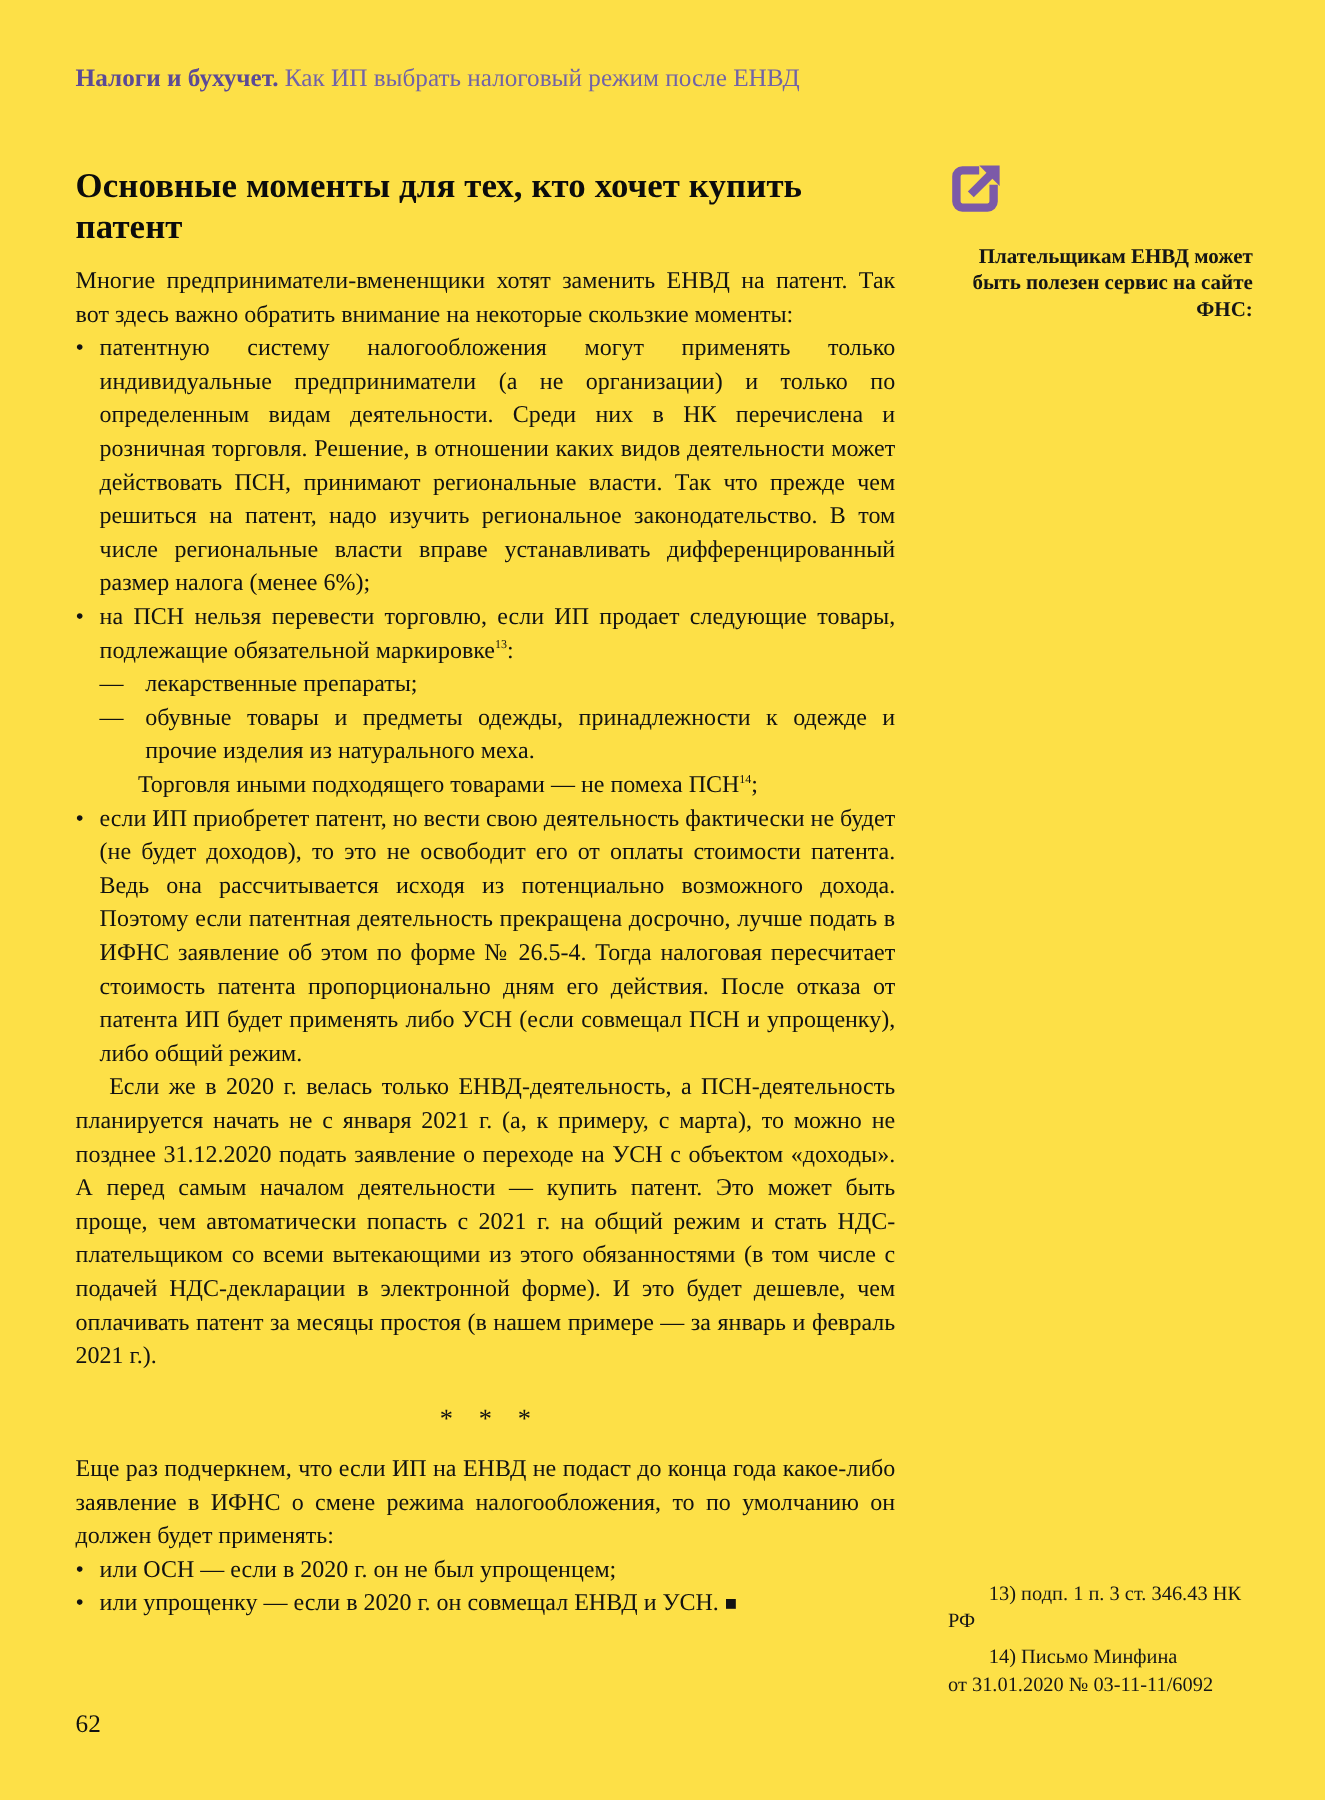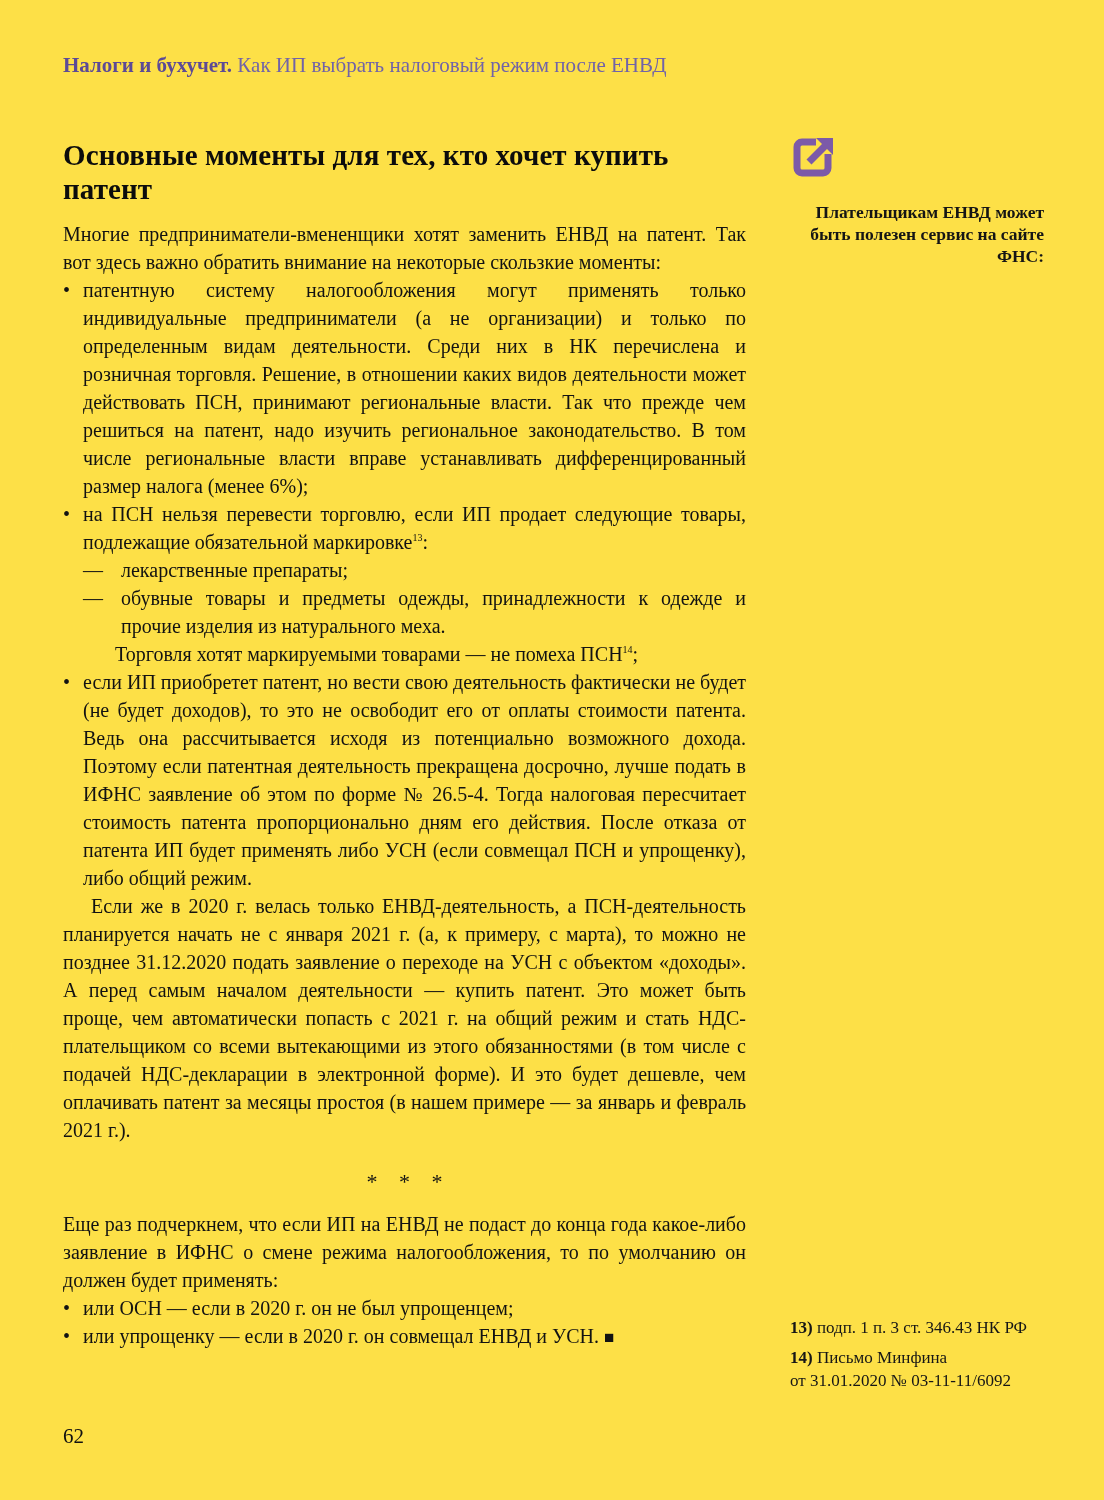--- a/index.html
+++ b/index.html
@@ -51,21 +51,21 @@
   .ext-icon{display:block;color:var(--icon-purple);margin:0 0 16px 0;}
   .sb-title{
     margin:0 0 10px 0;
     font-weight:bold;font-size:17.5px;line-height:22px;color:#151515;text-align:right;
   }
   .sb-linkline{margin:0;font-size:18px;line-height:23px;color:#1b1b1b;}
   .sb-linkline a{color:var(--link-purple);text-decoration:none;cursor:pointer;}
   
   .footnotes{position:absolute;left:790px;top:1316px;width:262px;}
   .fn{margin:0 0 7px 0;font-size:17px;line-height:23px;color:#161616;}
-  .fn b{font-weight:bold;}
+  .fn b{font-weight:normal;margin-left:34px;}
   
   .pagenum{position:absolute;left:63px;top:1424px;font-size:21px;color:#111;}
 </style>
 </head>
 <body>
 
 <div class="page">
 
   <div class="hdr">
     <span class="brand">Налоги и бухучет.</span>
@@ -90,21 +90,21 @@
     <div class="drow">
       <span class="dmark">—</span>
       <div class="dtext">лекарственные препараты;</div>
     </div>
 
     <div class="drow">
       <span class="dmark">—</span>
       <div class="dtext">обувные товары и предметы одежды, принадлежности к одежде и прочие изделия из натурального меха.</div>
     </div>
 
-    <p class="para note"><span>Торговля хотят маркируемыми товарами — не помеха ПСН</span><sup class="fnref">14</sup><span>;</span></p>
+    <p class="para note"><span>Торговля иными подходящего товарами — не помеха ПСН</span><sup class="fnref">14</sup><span>;</span></p>
 
     <div class="brow">
       <span class="bmark">•</span>
       <div class="btext">если ИП приобретет патент, но вести свою деятельность фактически не будет (не будет доходов), то это не освободит его от оплаты стоимости патента. Ведь она рассчитывается исходя из потенциально возможного дохода. Поэтому если патентная деятельность прекращена досрочно, лучше подать в ИФНС заявление об этом по форме № 26.5-4. Тогда налоговая пересчитает стоимость патента пропорционально дням его действия. После отказа от патента ИП будет применять либо УСН (если совмещал ПСН и упрощенку), либо общий режим.</div>
     </div>
 
     <p class="para p-indent">Если же в 2020 г. велась только ЕНВД-деятельность, а ПСН-деятельность планируется начать не с января 2021 г. (а, к примеру, с марта), то можно не позднее 31.12.2020 подать заявление о переходе на УСН с объектом «доходы». А перед самым началом деятельности — купить патент. Это может быть проще, чем автоматически попасть с 2021 г. на общий режим и стать НДС-плательщиком со всеми вытекающими из этого обязанностями (в том числе с подачей НДС-декларации в электронной форме). И это будет дешевле, чем оплачивать патент за месяцы простоя (в нашем примере — за январь и февраль 2021 г.).</p>
 
     <div class="divider">* * *</div>
 

